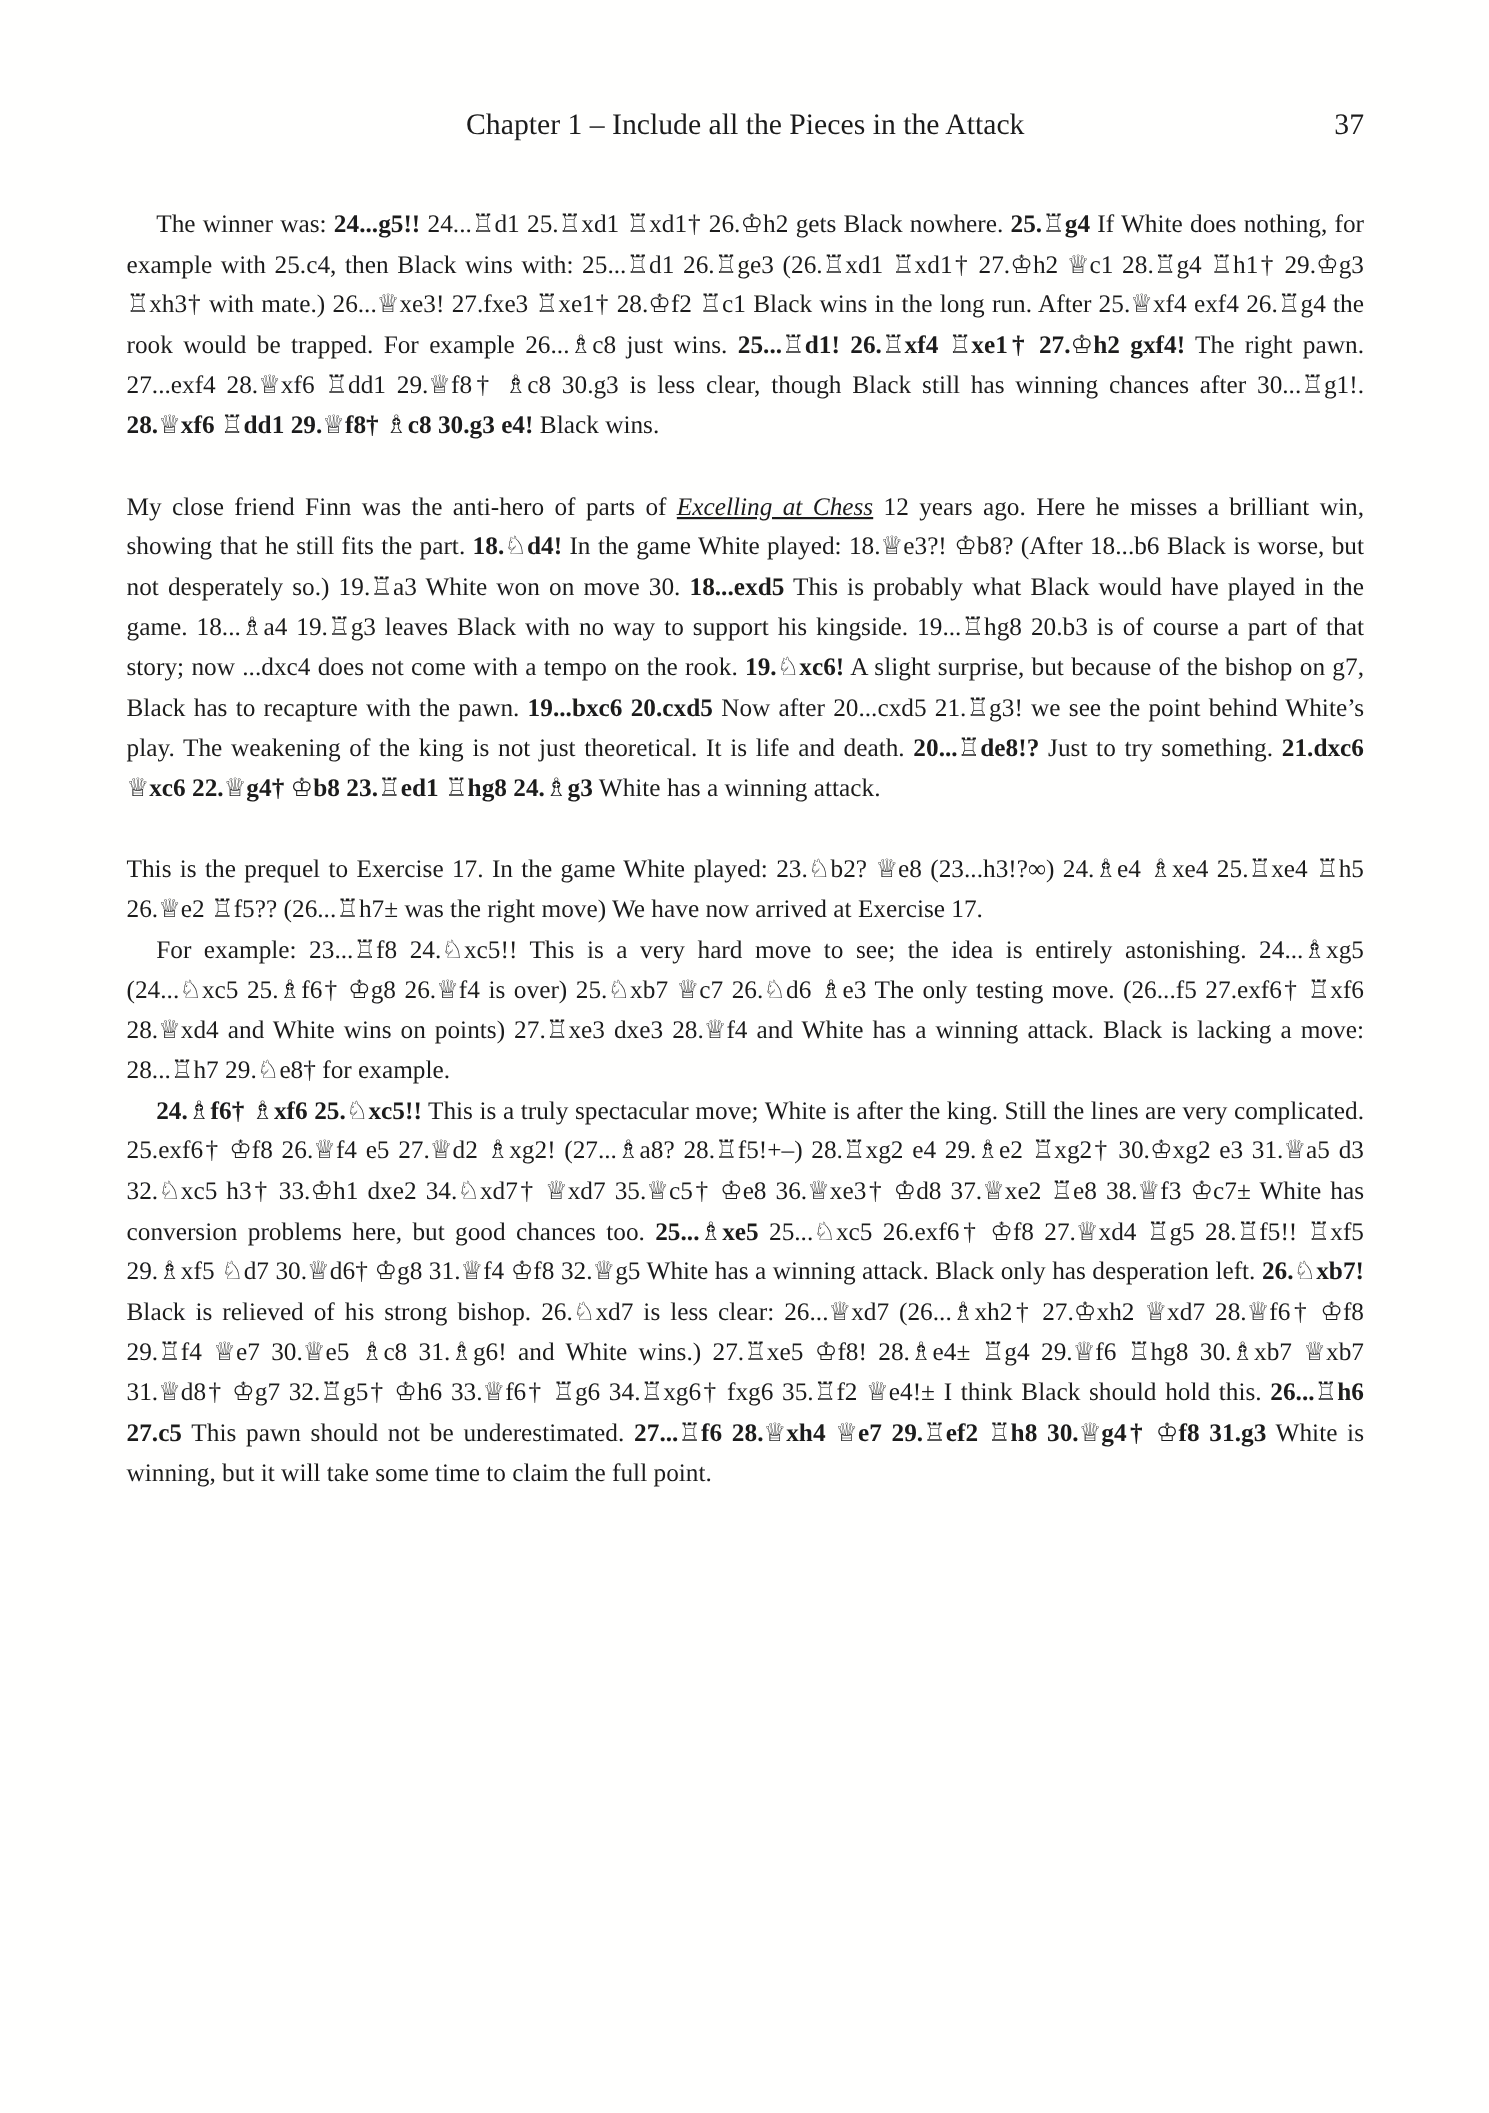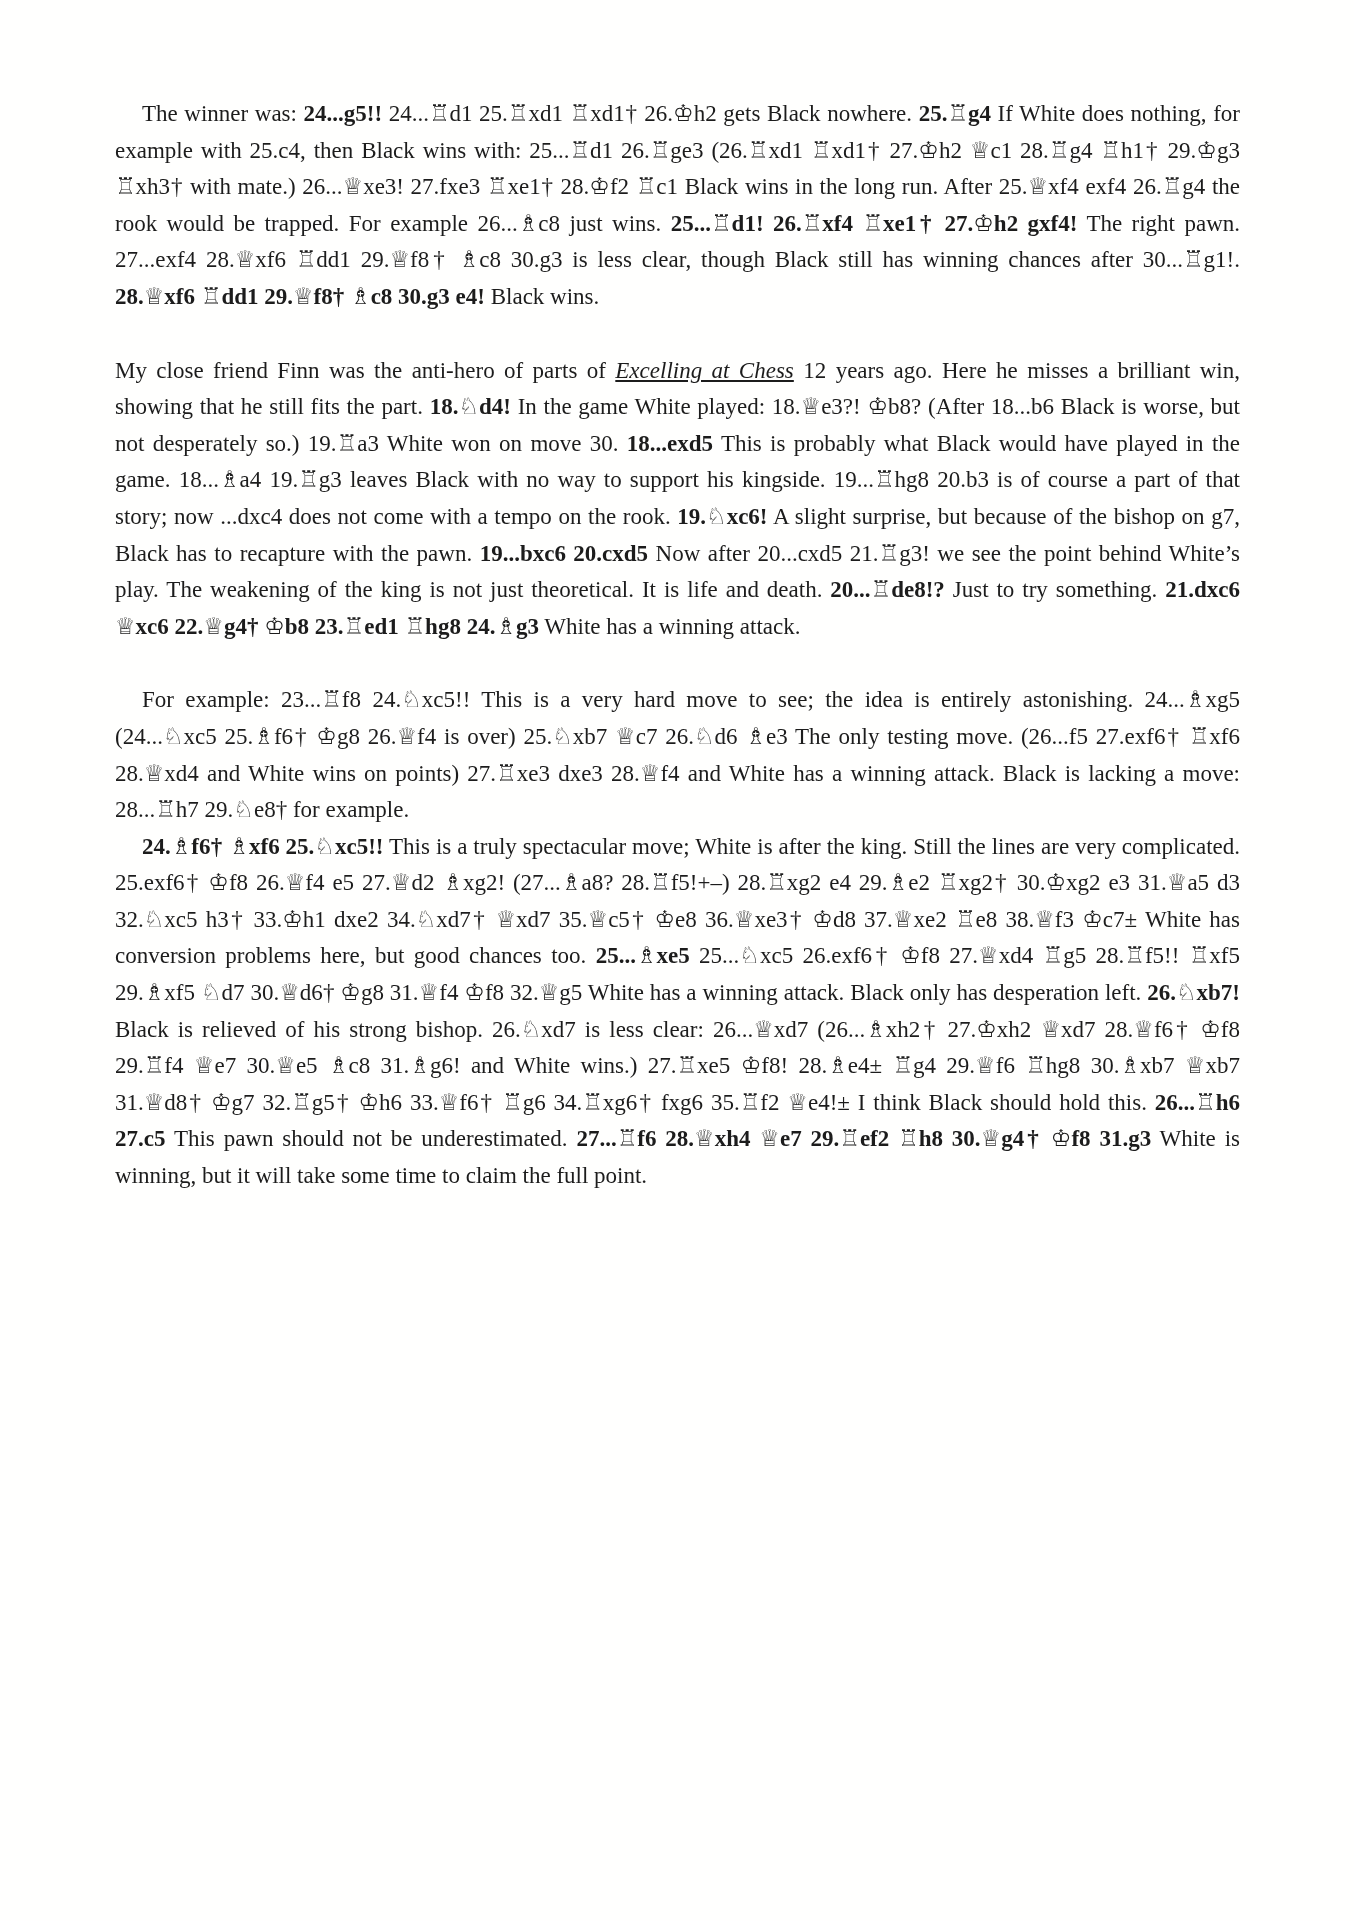--- a/index.html
+++ b/index.html
@@ -46,21 +46,26 @@
   .content .gap {
     height: 37px;
   }
   .content b { font-weight: 700; }
   .content i { font-style: italic; text-decoration: underline; }
 </style>
 </head>
 <body>
 
 <div class="page">
+  <div class="running-header">
+    <span class="chapter-title">Chapter 1 – Include all the Pieces in the Attack</span>
+    <span class="page-number">37</span>
+  </div>
   <div class="content">
       <p class="indent"><span>The winner was: </span><b>24...g5!!</b><span> 24...♖d1 25.♖xd1 ♖xd1† 26.♔h2 gets Black nowhere. </span><b>25.♖g4</b><span> If White does nothing, for example with 25.c4, then Black wins with: 25...♖d1 26.♖ge3 (26.♖xd1 ♖xd1† 27.♔h2 ♕c1 28.♖g4 ♖h1† 29.♔g3 ♖xh3† with mate.) 26...♕xe3! 27.fxe3 ♖xe1† 28.♔f2 ♖c1 Black wins in the long run. After 25.♕xf4 exf4 26.♖g4 the rook would be trapped. For example 26...♗c8 just wins. </span><b>25...♖d1! 26.♖xf4 ♖xe1† 27.♔h2 gxf4!</b><span> The right pawn. 27...exf4 28.♕xf6 ♖dd1 29.♕f8† ♗c8 30.g3 is less clear, though Black still has winning chances after 30...♖g1!. </span><b>28.♕xf6 ♖dd1 29.♕f8† ♗c8 30.g3 e4!</b><span> Black wins.</span></p>
       <div class="gap"></div>
       <p><span>My close friend Finn was the anti-hero of parts of </span><i>Excelling at Chess</i><span> 12 years ago. Here he misses a brilliant win, showing that he still fits the part. </span><b>18.♘d4!</b><span> In the game White played: 18.♕e3?! ♔b8? (After 18...b6 Black is worse, but not desperately so.) 19.♖a3 White won on move 30. </span><b>18...exd5</b><span> This is probably what Black would have played in the game. 18...♗a4 19.♖g3 leaves Black with no way to support his kingside. 19...♖hg8 20.b3 is of course a part of that story; now ...dxc4 does not come with a tempo on the rook. </span><b>19.♘xc6!</b><span> A slight surprise, but because of the bishop on g7, Black has to recapture with the pawn. </span><b>19...bxc6 20.cxd5</b><span> Now after 20...cxd5 21.♖g3! we see the point behind White’s play. The weakening of the king is not just theoretical. It is life and death. </span><b>20...♖de8!?</b><span> Just to try something. </span><b>21.dxc6 ♕xc6 22.♕g4† ♔b8 23.♖ed1 ♖hg8 24.♗g3</b><span> White has a winning attack.</span></p>
       <div class="gap"></div>
+      <p><span>This is the prequel to Exercise 17. In the game White played: 23.♘b2? ♕e8 (23...h3!?∞) 24.♗e4 ♗xe4 25.♖xe4 ♖h5 26.♕e2 ♖f5?? (26...♖h7± was the right move) We have now arrived at Exercise 17.</span></p>
       <p class="indent"><span>For example: 23...♖f8 24.♘xc5!! This is a very hard move to see; the idea is entirely astonishing. 24...♗xg5 (24...♘xc5 25.♗f6† ♔g8 26.♕f4 is over) 25.♘xb7 ♕c7 26.♘d6 ♗e3 The only testing move. (26...f5 27.exf6† ♖xf6 28.♕xd4 and White wins on points) 27.♖xe3 dxe3 28.♕f4 and White has a winning attack. Black is lacking a move: 28...♖h7 29.♘e8† for example.</span></p>
       <p class="indent"><b>24.♗f6† ♗xf6 25.♘xc5!!</b><span> This is a truly spectacular move; White is after the king. Still the lines are very complicated. 25.exf6† ♔f8 26.♕f4 e5 27.♕d2 ♗xg2! (27...♗a8? 28.♖f5!+–) 28.♖xg2 e4 29.♗e2 ♖xg2† 30.♔xg2 e3 31.♕a5 d3 32.♘xc5 h3† 33.♔h1 dxe2 34.♘xd7† ♕xd7 35.♕c5† ♔e8 36.♕xe3† ♔d8 37.♕xe2 ♖e8 38.♕f3 ♔c7± White has conversion problems here, but good chances too. </span><b>25...♗xe5</b><span> 25...♘xc5 26.exf6† ♔f8 27.♕xd4 ♖g5 28.♖f5!! ♖xf5 29.♗xf5 ♘d7 30.♕d6† ♔g8 31.♕f4 ♔f8 32.♕g5 White has a winning attack. Black only has desperation left. </span><b>26.♘xb7!</b><span> Black is relieved of his strong bishop. 26.♘xd7 is less clear: 26...♕xd7 (26...♗xh2† 27.♔xh2 ♕xd7 28.♕f6† ♔f8 29.♖f4 ♕e7 30.♕e5 ♗c8 31.♗g6! and White wins.) 27.♖xe5 ♔f8! 28.♗e4± ♖g4 29.♕f6 ♖hg8 30.♗xb7 ♕xb7 31.♕d8† ♔g7 32.♖g5† ♔h6 33.♕f6† ♖g6 34.♖xg6† fxg6 35.♖f2 ♕e4!± I think Black should hold this. </span><b>26...♖h6 27.c5</b><span> This pawn should not be underestimated. </span><b>27...♖f6 28.♕xh4 ♕e7 29.♖ef2 ♖h8 30.♕g4† ♔f8 31.g3</b><span> White is winning, but it will take some time to claim the full point.</span></p>
     </div>
 </div>
 
 </body></html>

